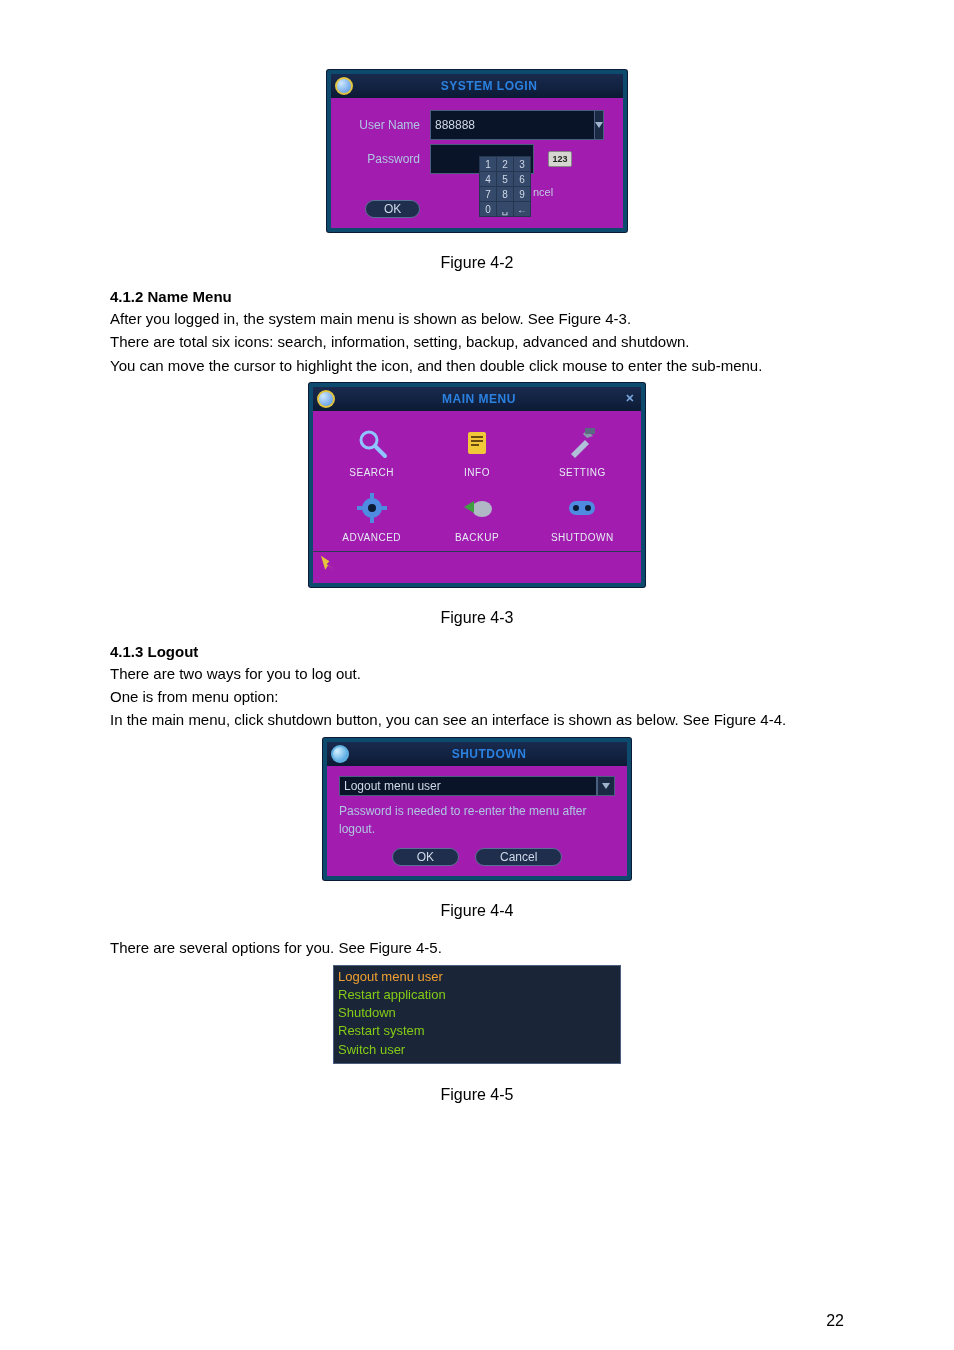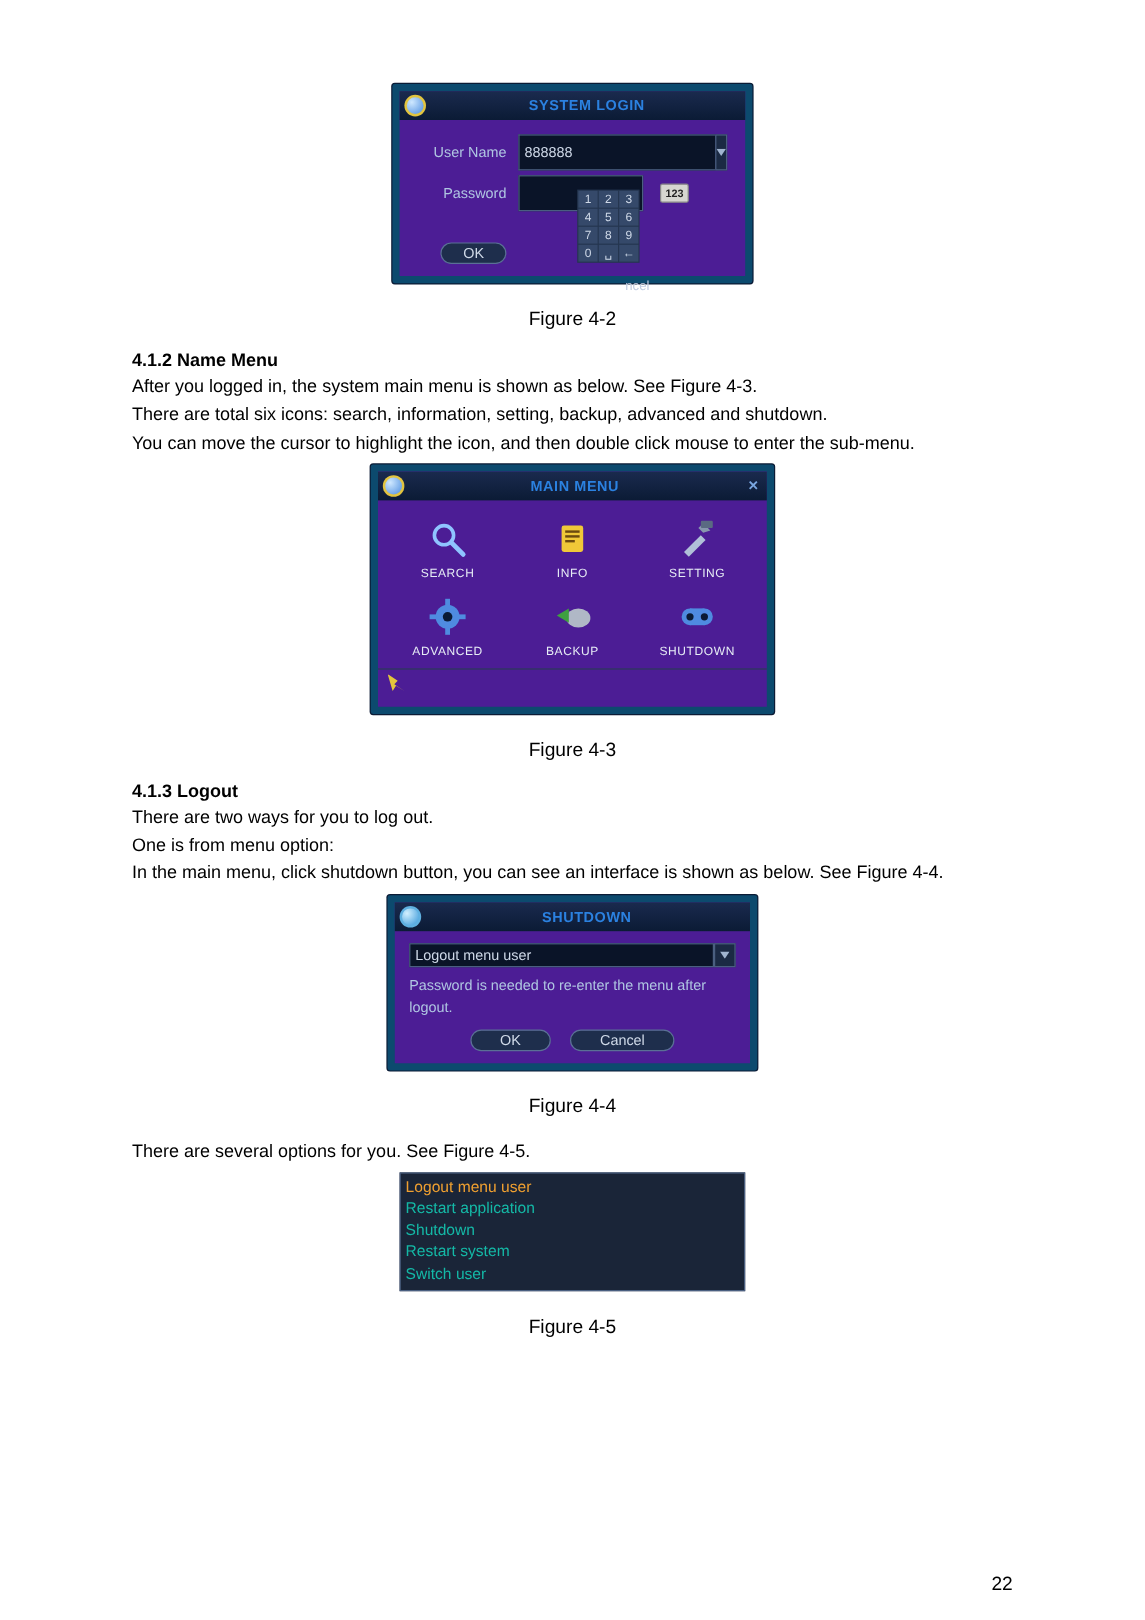--- a/index.html
+++ b/index.html
@@ -10,22 +10,22 @@
       margin: 0 auto;
       padding: 0;
       color: #000;
       position: relative;
       min-height: 1350px;
     }
     .page { padding: 70px 110px 40px 110px; }
 
     
     .win {
-      background: #4c1d95;
-      border: 6px solid #0c4a6e;
+      background: #a21caf;
+      border: 4px solid #0c4a6e;
       border-radius: 2px;
       color: #c0d0e8;
       font-size: 12px;
       box-shadow: 0 0 0 1px #0b1b35;
     }
     .win .titlebar {
       display: flex;
       align-items: center;
       padding: 3px 4px;
       background: linear-gradient(#1a2a4e,#0b1b35);
@@ -94,22 +94,22 @@
       background: #253650; padding: 1px;
     }
     .keypad .k {
       background: #35496a;
       color: #cfd9e8;
       font-size: 10px;
       height: 14px;
       display: flex; align-items: center; justify-content: center;
     }
     .keypad .ncel {
-      position: absolute; left: 40px; top: 30px;
-      color: #bfcbe0; font-size: 11px; margin-top: 45px;
+      position: absolute; left: 54px; top: 30px;
+      color: #bfcbe0; font-size: 11px;
     }
     .okbtn {
       background: #1e2e4c; border: 1px solid #5a7095;
       border-radius: 9px;
       padding: 1px 18px;
       color: #cfd9e8; font-size: 12px;
     }
     .login-bot { margin-top: 26px; margin-left: 20px; }
 
     .fig-caption { text-align: center; margin: 22px 0 16px 0; font-size: 16px; }
@@ -155,21 +155,21 @@
     .sd-btns { display: flex; justify-content: center; gap: 16px; }
     .sd-btns .okbtn { padding: 1px 24px; }
 
     
     .optlist {
       width: 288px; margin: 6px auto 0;
       background: #1a2538;
       border: 1px solid #4a5f80;
       padding: 2px 4px 4px 4px;
     }
-    .optlist .opt { font-size: 13px; color: #14b8a6; line-height: 1.4; }
+    .optlist .opt { font-size: 13px; color: #84cc16; line-height: 1.4; }
     .optlist .opt.sel { color: #f0a030; }
 
     .page-num {
       position: absolute;
       right: 110px;
       bottom: 20px;
       font-size: 16px;
     }
   </style>
 </head>

